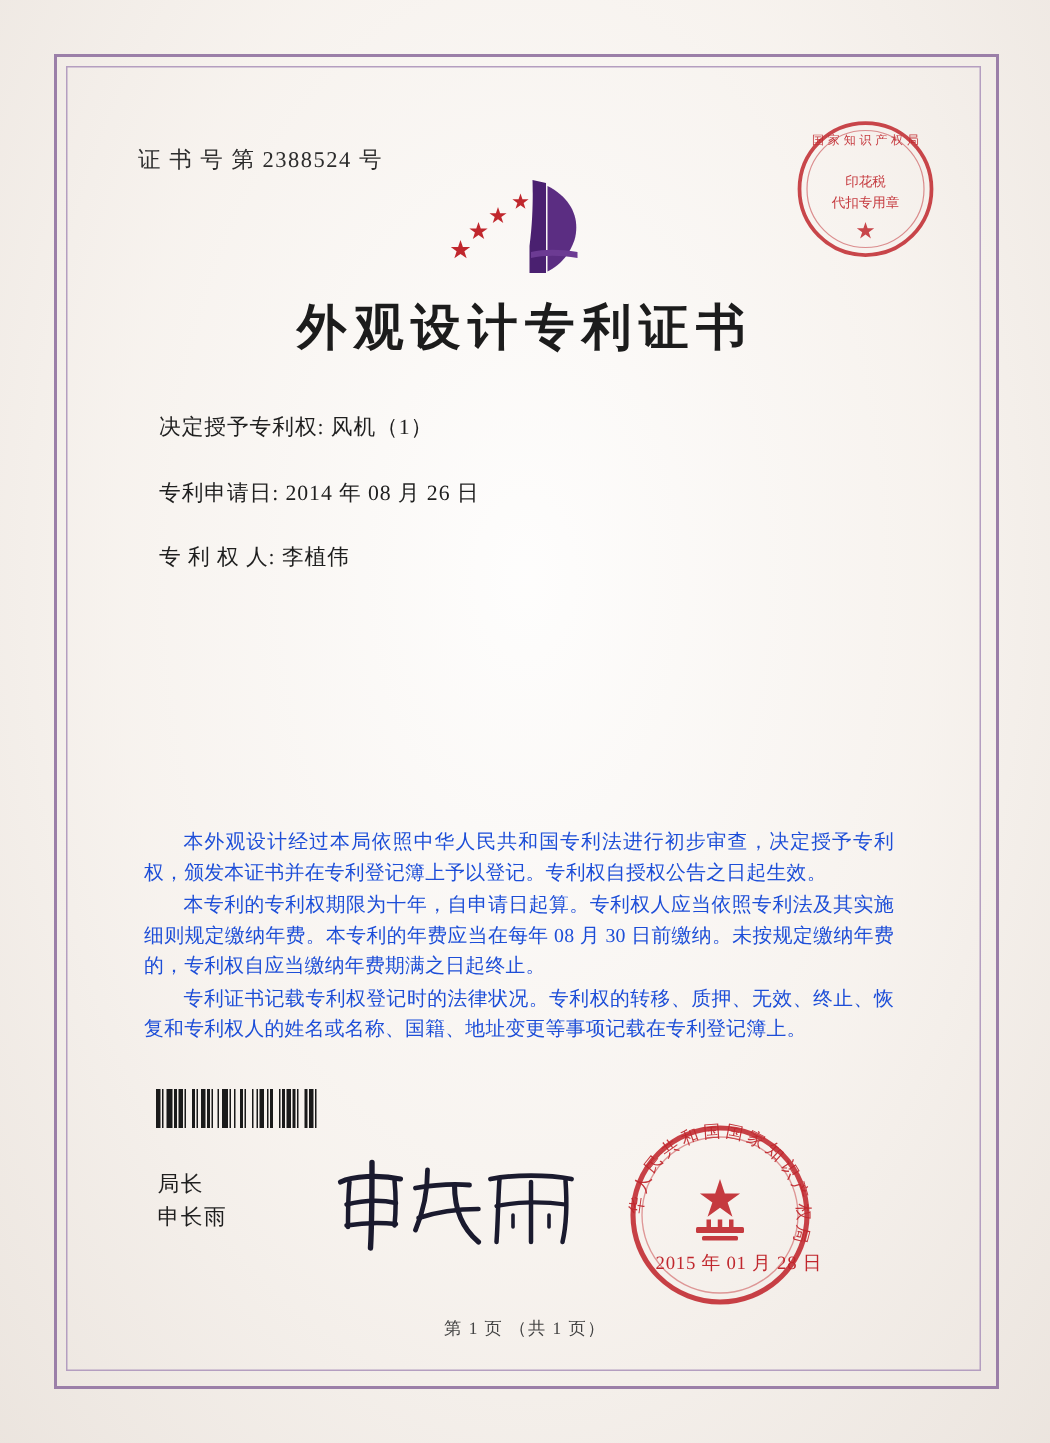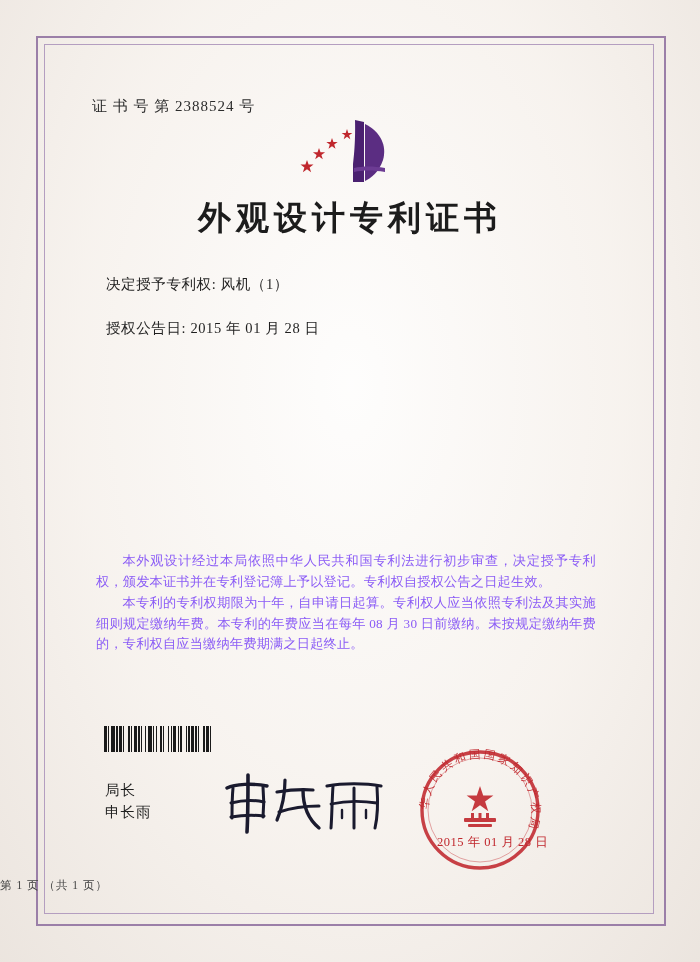--- a/index.html
+++ b/index.html
@@ -96,21 +96,21 @@
   .field .val { display: inline; font-family: Liberation Serif, serif; }
 
   
   .body-text {
     position: absolute;
     left: 96px;
     top: 551px;
     width: 500px;
     font-size: 13.2px;
     line-height: 20.5px;
-    color: #8b5cf6;
+    color: #1d4ed8;
     text-align: justify;
     letter-spacing: 0.2px;
   }
   .body-text p {
     margin: 0 0 1px 0;
     text-indent: 2em;
   }
 
   
   .barcode {
@@ -163,20 +163,21 @@
     color: #c0272d;
     letter-spacing: 0.5px;
     white-space: nowrap;
   }
 
   .page-num {
     position: absolute;
     left: 0;
     top: 878px;
     width: 700px;
+    text-align: center;
     font-size: 11.5px;
     color: #444;
     letter-spacing: 1px;
   }
 </style>
 </head>
 <body>
 
 <div class="page">
   <div class="paper-tex"></div>
@@ -195,37 +196,56 @@
         <polygon points="39,26 40.4,30.1 44.7,30.1 41.2,32.6 42.5,36.7 39,34.2 35.5,36.7 36.8,32.6 33.3,30.1 37.6,30.1"></polygon>
         <polygon points="54,17 55.3,20.9 59.4,20.9 56.1,23.3 57.3,27.2 54,24.8 50.7,27.2 51.9,23.3 48.6,20.9 52.7,20.9"></polygon>
       </g>
 
       <path d="M62 8 C 62 8, 63 30, 60 52 L60 70 L71 70 L71 10 Z" fill="#4a2070"></path>
       <path d="M72 12 C 88 20, 94 34, 90 48 C 86 60, 78 66, 72 69 Z" fill="#5b2d82"></path>
       <path d="M61 56 C 70 54, 80 54, 92 56 L92 60 C 80 58, 70 58, 61 60 Z" fill="#6c3b93"></path>
     </svg>
   </div>
 
+  <div class="seal-top">
+    <svg viewBox="0 0 96 96" width="96" height="96" xmlns="http://www.w3.org/2000/svg">
+      <circle cx="48" cy="48" r="44" fill="none" stroke="#c0272d" stroke-width="2.5" opacity="0.85"></circle>
+      <circle cx="48" cy="48" r="39" fill="none" stroke="#c0272d" stroke-width="0.8" opacity="0.5"></circle>
+      <g fill="#c0272d" opacity="0.9" font-family="DejaVu Serif, serif" font-size="8">
+        <text x="48" y="18" text-anchor="middle">国 家 知 识 产 权 局</text>
+      </g>
+      <g fill="#c0272d" opacity="0.9" font-family="DejaVu Serif, serif" font-size="9">
+        <text x="48" y="46" text-anchor="middle">印花税</text>
+        <text x="48" y="60" text-anchor="middle">代扣专用章</text>
+      </g>
+      <polygon points="48,70 49.4,74.2 53.8,74.2 50.2,76.8 51.6,81 48,78.4 44.4,81 45.8,76.8 42.2,74.2 46.6,74.2" fill="#c0272d" opacity="0.85"></polygon>
+    </svg>
+  </div>
 
   <div class="title">外观设计专利证书</div>
 
   <div class="fields">
     <div class="field">
       <span class="lbl">决定授予专利权:</span>
       <span class="val">风机（1）</span>
     </div>
     <div class="field">
-      <span class="lbl">授权公告日:</span>
-      <span class="val">2015 年 01 月 28 日</span>
+      <span class="lbl">专利申请日:</span>
+      <span class="val">2014 年 08 月 26 日</span>
+    </div>
+    <div class="field">
+      <span class="lbl">专 利 权 人:</span>
+      <span class="val">李植伟</span>
     </div>
   </div>
 
   <div class="body-text">
     <p>本外观设计经过本局依照中华人民共和国专利法进行初步审查，决定授予专利权，颁发本证书并在专利登记簿上予以登记。专利权自授权公告之日起生效。</p>
     <p>本专利的专利权期限为十年，自申请日起算。专利权人应当依照专利法及其实施细则规定缴纳年费。本专利的年费应当在每年 08 月 30 日前缴纳。未按规定缴纳年费的，专利权自应当缴纳年费期满之日起终止。</p>
+    <p>专利证书记载专利权登记时的法律状况。专利权的转移、质押、无效、终止、恢复和专利权人的姓名或名称、国籍、地址变更等事项记载在专利登记簿上。</p>
   </div>
 
   <div class="barcode" id="barcode">
       <i style="width:3px"></i>
       <i style="width:1px;background:transparent"></i>
       <i style="width:1px"></i>
       <i style="width:2px;background:transparent"></i>
       <i style="width:4px"></i>
       <i style="width:1px;background:transparent"></i>
       <i style="width:2px"></i>

